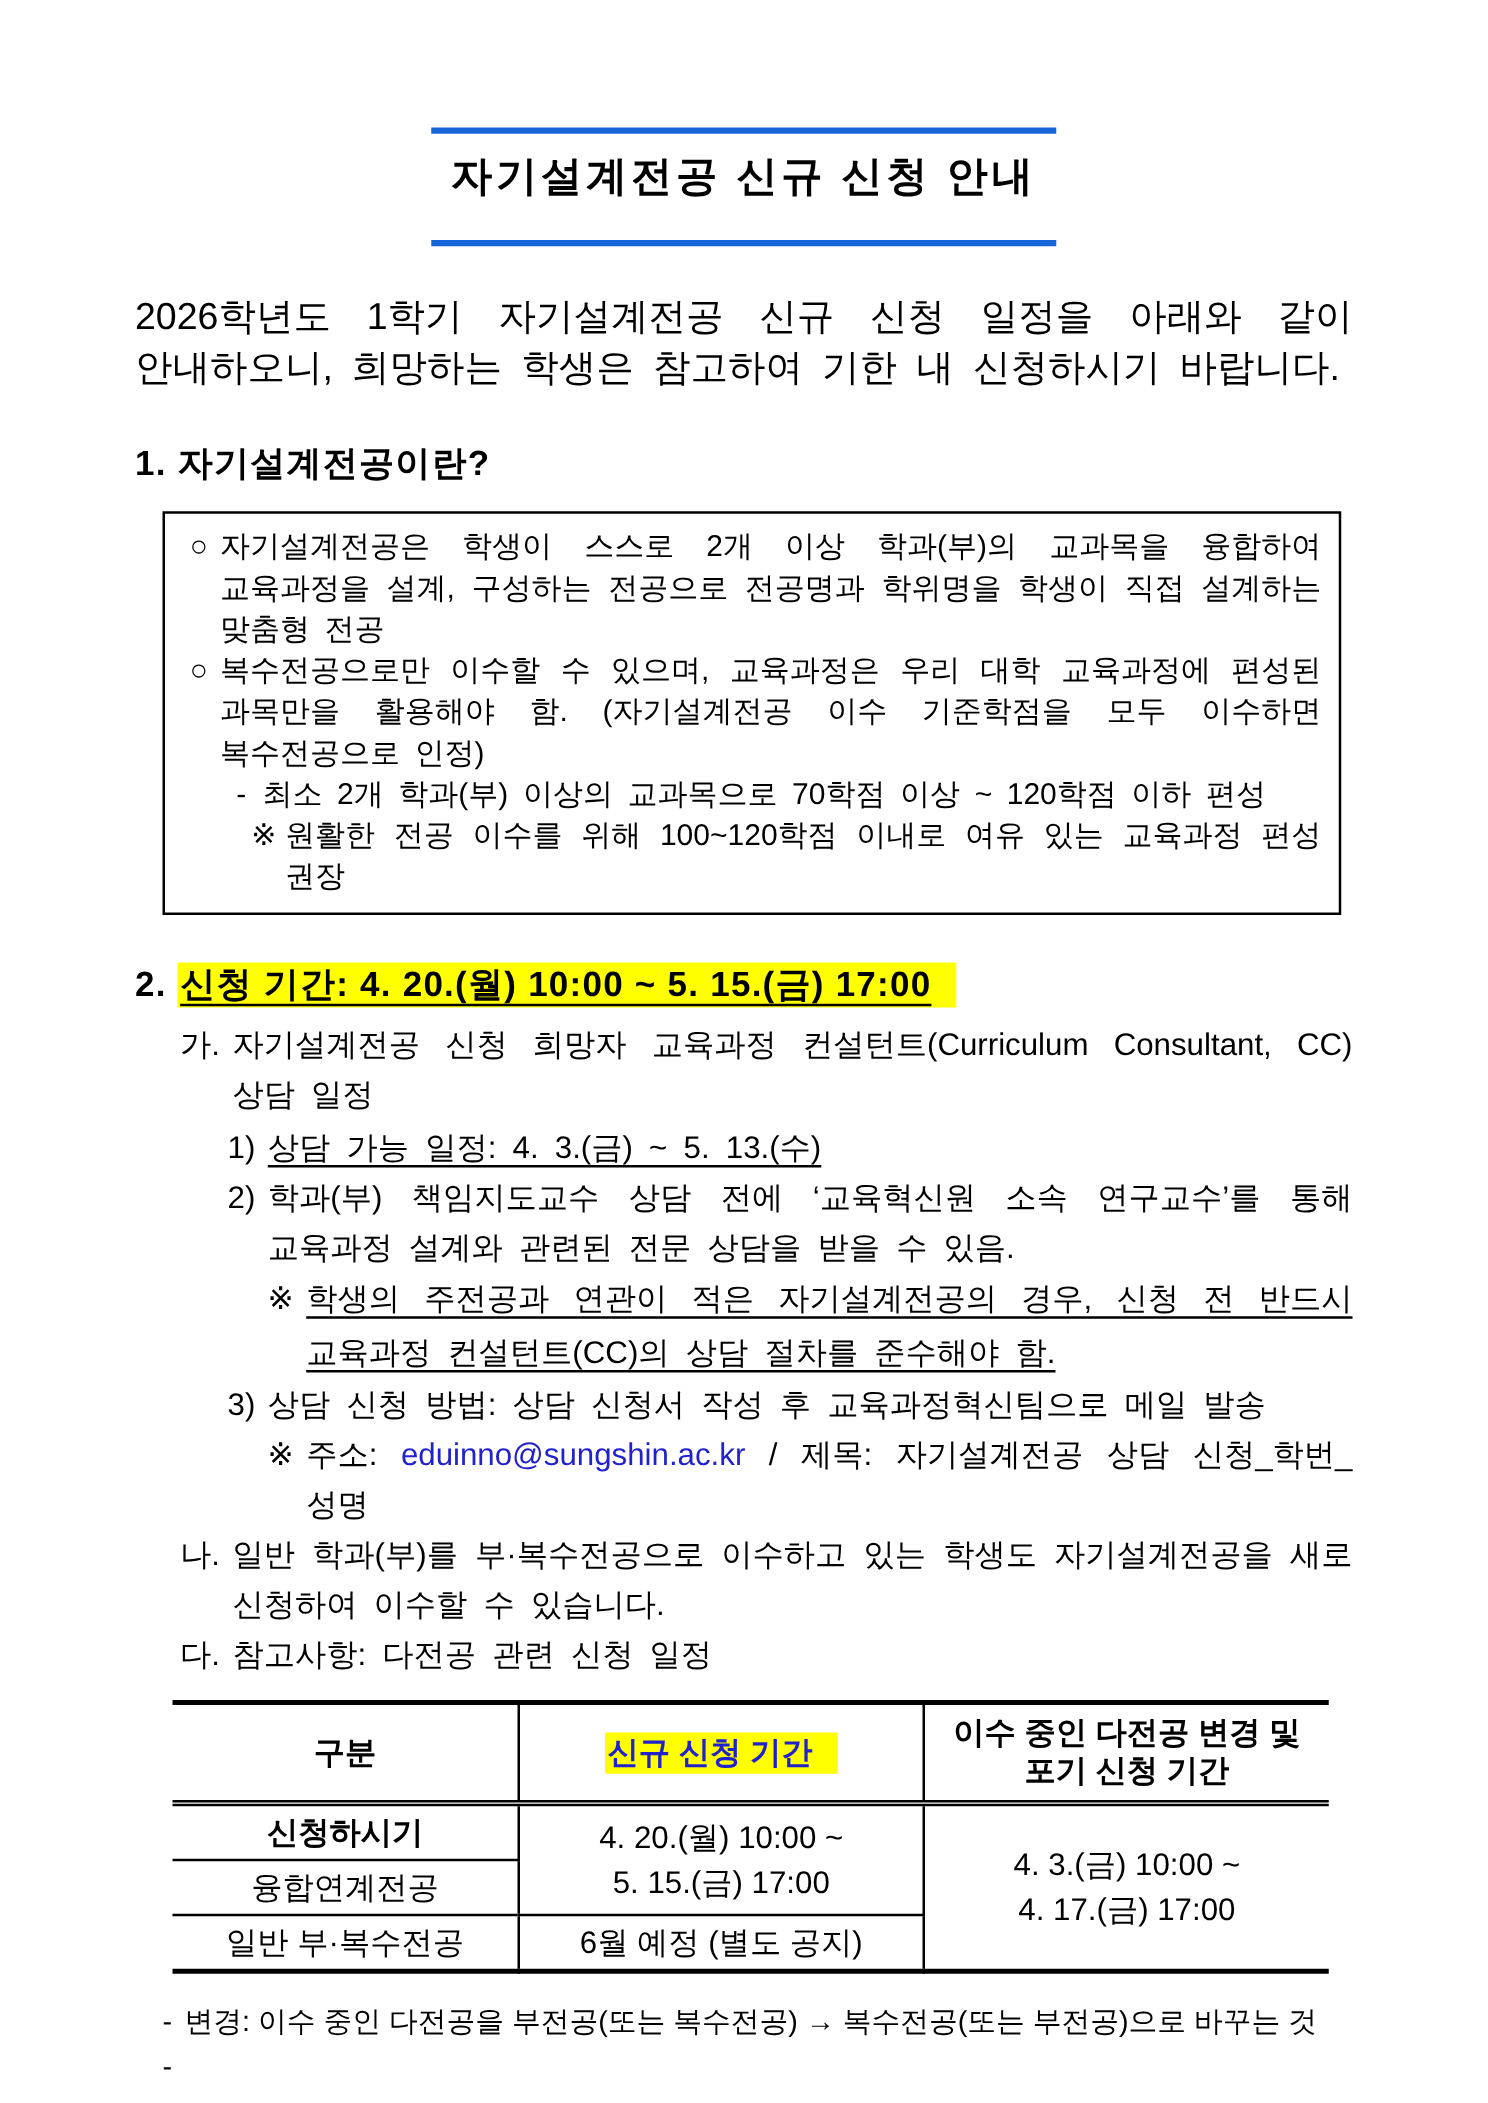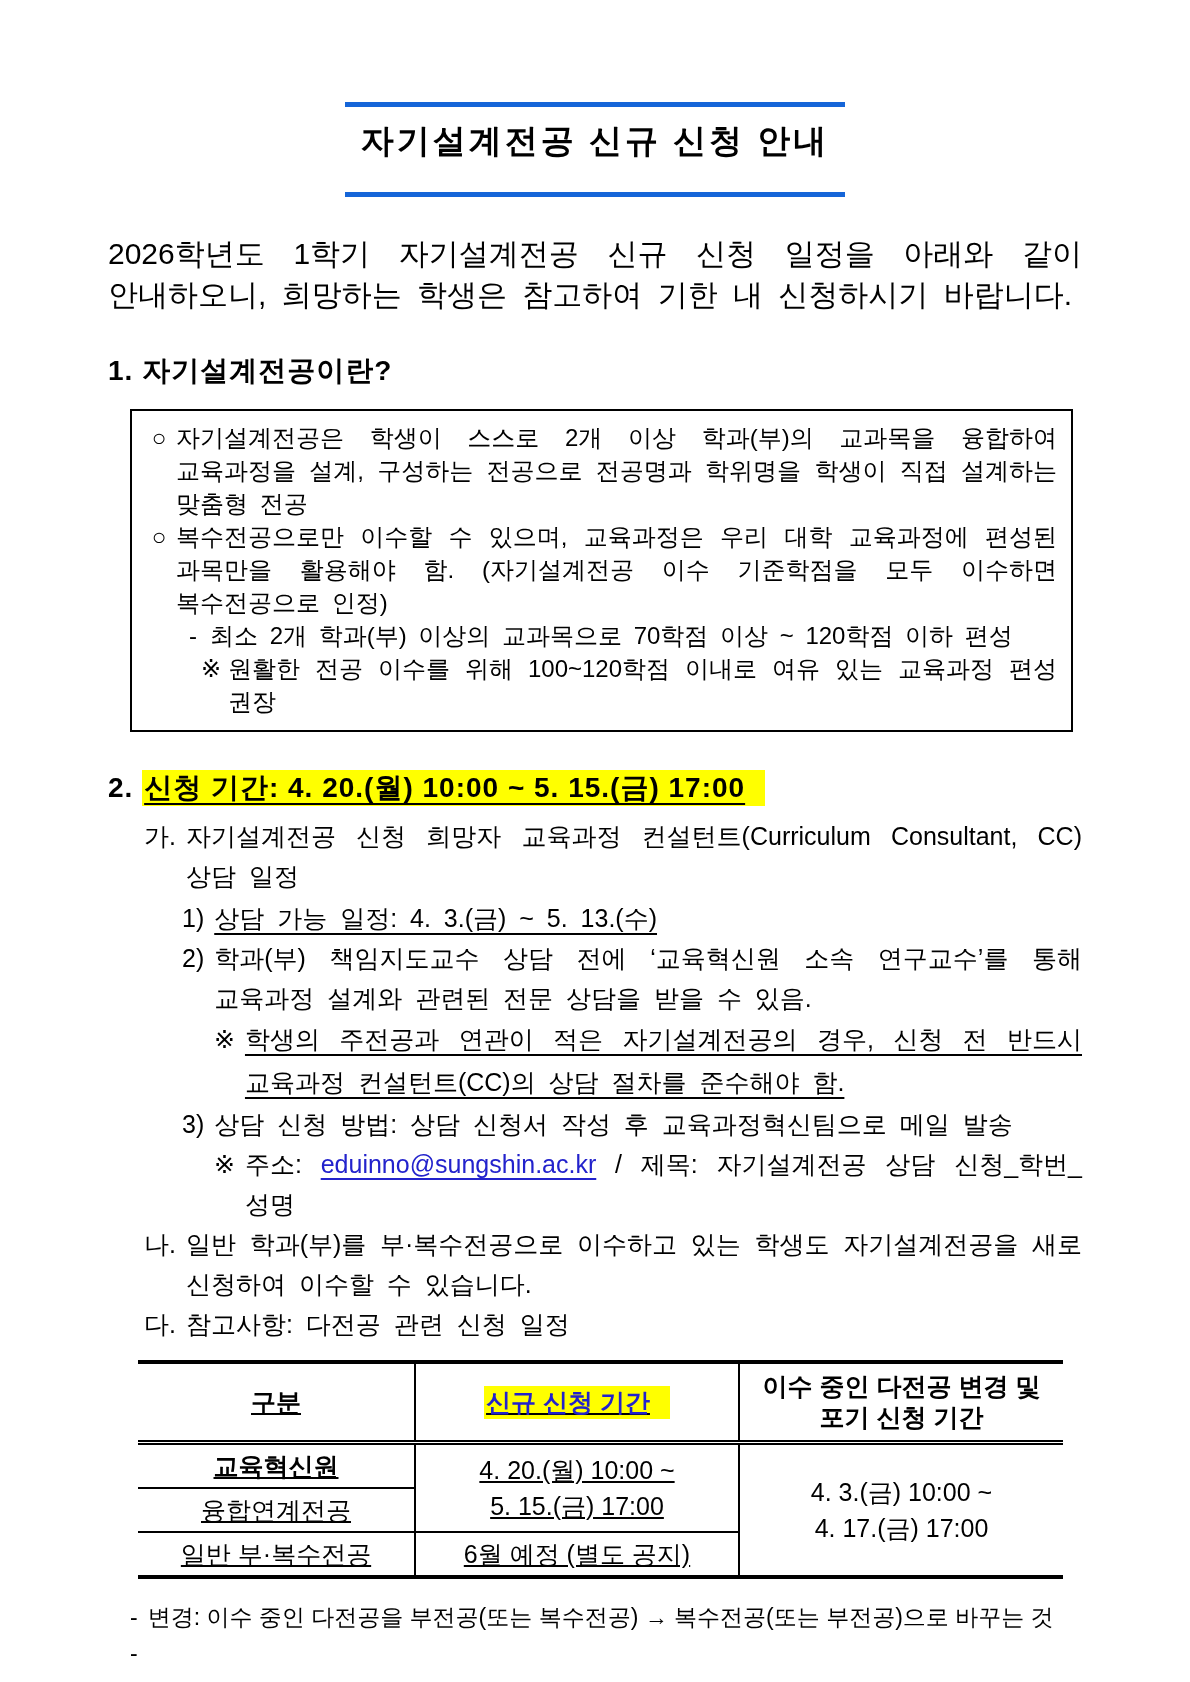--- a/index.html
+++ b/index.html
@@ -35,30 +35,30 @@
   .box .indent2 { margin-left:52px; }
 
   .li { display:flex; font-size:25px; line-height:40px; word-break:keep-all; }
   .li .mk { flex:none; padding-right:10px; }
   .li .txt { flex:1; text-align:justify; word-spacing:6px; }
   .lv1 { margin-left:36px; }
   .lv2 { margin-left:74px; }
   .lv3 { margin-left:106px; }
   .mt6 { margin-top:6px; } .mt2 { margin-top:2px; }
   .li.ul-lines { line-height:43px; }
-  .link { color:#2222cc; text-decoration:underline; text-underline-offset:5px; cursor:pointer; }
+  .link { color:#2222cc; text-underline-offset:5px; cursor:pointer; }
 
   
   table.sched { margin:16px 0 0 30px; width:925px; border-collapse:collapse; table-layout:fixed;
     border-top:4px solid #000; border-bottom:4px solid #000; font-size:25px; }
   table.sched col.c1 { width:277px; } table.sched col.c2 { width:324px; } table.sched col.c3 { width:324px; }
   table.sched th { font-weight:bold; text-align:center; vertical-align:middle;
     border-bottom:5px double #000; padding:7px 4px; line-height:31px; word-break:keep-all; }
   table.sched td { text-align:center; vertical-align:middle; padding:3px 4px; line-height:36px; }
-  .rb { border-right:2px solid #000;text-decoration:underline; }
+  .rb { border-right:2px solid #000; }
   .bb { border-bottom:2px solid #000; }
   td.rowhead { font-weight:bold; }
 
   .note-li { display:flex; font-size:23px; line-height:36px; margin-left:22px; word-break:keep-all; }
   .note-li .mk { flex:none; padding-right:10px; }
   .notes { margin-top:20px; }
 </style>
 </head>
 <body>
 
@@ -147,21 +147,21 @@
       </colgroup>
     <thead>
       <tr>
         <th class="rb">구분</th>
         <th class="rb"><span class="hl blue">신규 신청 기간</span></th>
         <th>이수 중인 다전공 변경 및 포기 신청 기간</th>
       </tr>
     </thead>
     <tbody>
       <tr>
-        <td class="rb bb rowhead">교육혁신원</td>
+        <td class="rb bb rowhead">신청하시기</td>
         <td class="rb bb" rowspan="2">
           <div>4. 20.(월) 10:00 ~</div>
           <div>5. 15.(금) 17:00</div>
         </td>
         <td rowspan="3">
           <div>4. 3.(금) 10:00 ~</div>
           <div>4. 17.(금) 17:00</div>
         </td>
       </tr>
       <tr>

